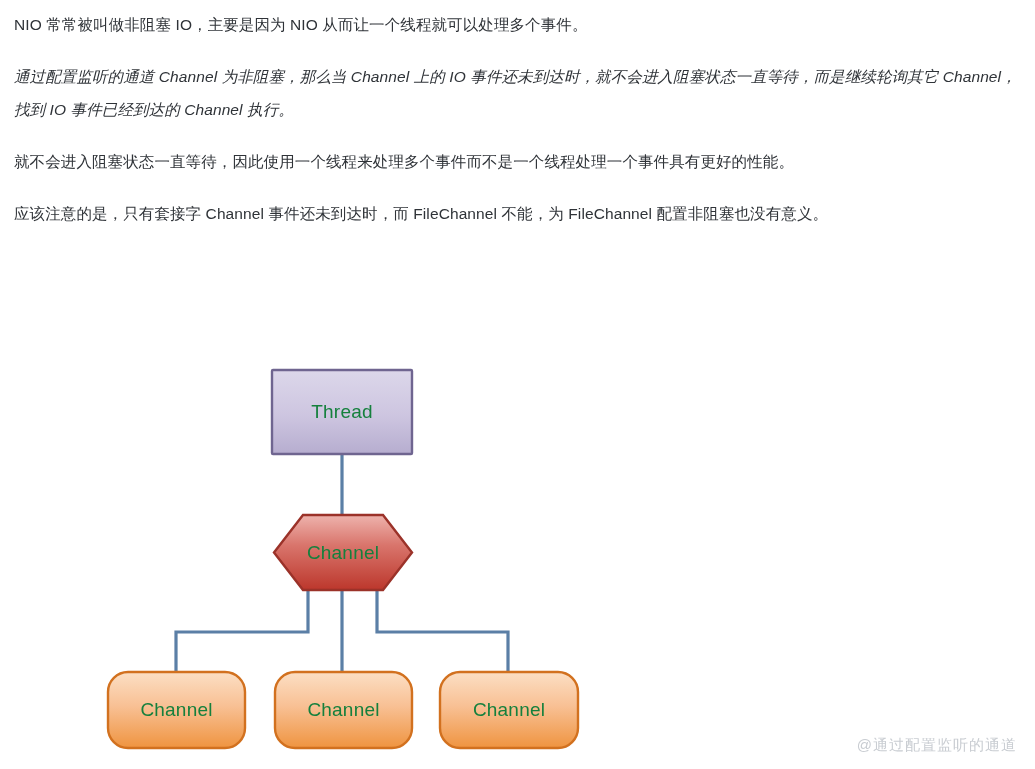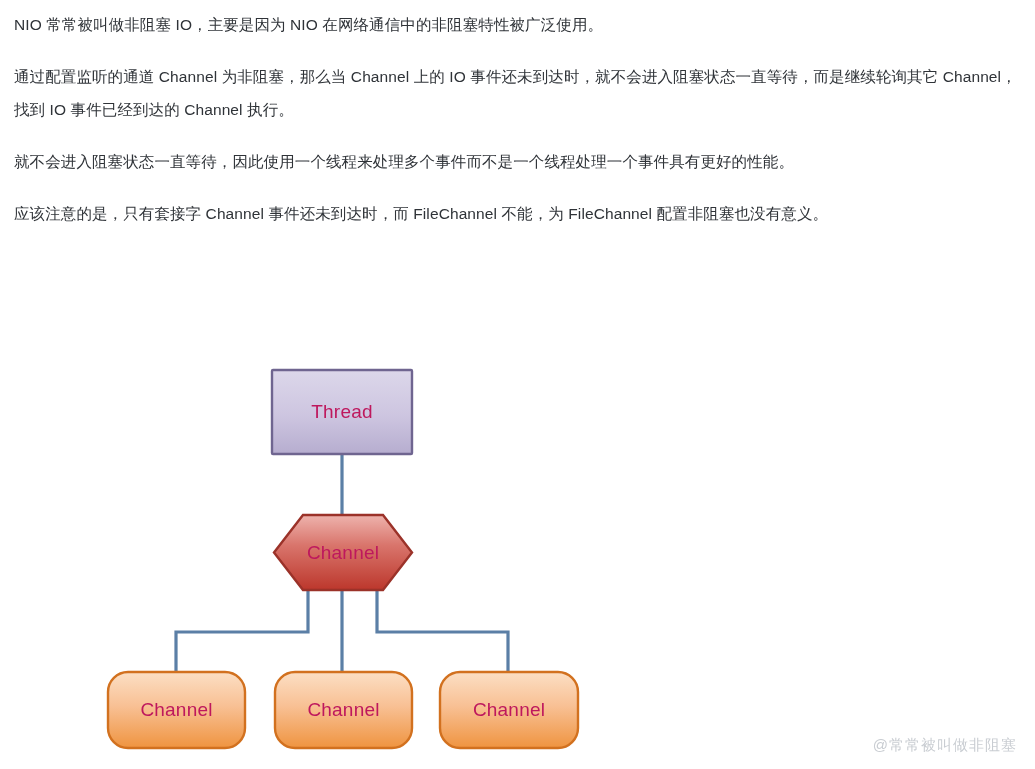--- a/index.html
+++ b/index.html
@@ -26,21 +26,21 @@
     color: #2f3338;
     font-size: 15.5px;
     line-height: 33px;
     letter-spacing: 0.1px;
     margin: 0 0 19px 0;
     text-align: left;
     white-space: normal;
   }
   .para.p1 { margin-top: 8px; }
   .para.p2 { width: 1006px; }
-  .para.p3 { width: 1008px; }
+  .para.p3 { width: 1008px; font-style: italic; }
 
   
   #diagram {
     position: absolute;
     left: 0;
     top: 340px;
     width: 1035px;
     height: 429px;
   }
   #diagram svg {
@@ -48,21 +48,21 @@
     left: 0;
     top: 0;
   }
   .node-label {
     position: absolute;
     display: flex;
     align-items: center;
     justify-content: center;
     font-family: "Liberation Sans", "DejaVu Sans", sans-serif;
     font-size: 19px;
-    color: #be185d;
+    color: #15803d;
     letter-spacing: 0.2px;
     pointer-events: none;
   }
   .lbl-thread   { left: 272px; top: 30px;  width: 140px; height: 84px; }
   .lbl-selector { left: 274px; top: 175px; width: 138px; height: 75px; }
   .lbl-ch0      { left: 108px; top: 332px; width: 137px; height: 76px; }
   .lbl-ch1      { left: 275px; top: 332px; width: 137px; height: 76px; }
   .lbl-ch2      { left: 440px; top: 332px; width: 138px; height: 76px; }
 
   
@@ -73,21 +73,21 @@
     color: #c9cdd2;
     font-size: 15px;
     letter-spacing: 1px;
     user-select: none;
   }
 </style>
 </head>
 <body>
 
 <div id="article">
-  <p class="para p1">NIO 常常被叫做非阻塞 IO，主要是因为 NIO 在网络通信中的非阻塞特性被广泛使用。</p>
+  <p class="para p1">NIO 常常被叫做非阻塞 IO，主要是因为 NIO 从而让一个线程就可以处理多个事件。</p>
   <p class="para p3">通过配置监听的通道 Channel 为非阻塞，那么当 Channel 上的 IO 事件还未到达时，就不会进入阻塞状态一直等待，而是继续轮询其它 Channel，找到 IO 事件已经到达的 Channel 执行。</p>
   <p class="para p4">就不会进入阻塞状态一直等待，因此使用一个线程来处理多个事件而不是一个线程处理一个事件具有更好的性能。</p>
   <p class="para p5">应该注意的是，只有套接字 Channel 事件还未到达时，而 FileChannel 不能，为 FileChannel 配置非阻塞也没有意义。</p>
 </div>
 
 <div id="diagram">
 
   <svg width="1035" height="429" viewBox="0 0 1035 429">
     <defs>
       <linearGradient id="gradThread" x1="0" y1="0" x2="0" y2="1">
@@ -127,13 +127,13 @@
     <rect x="440" y="332" width="138" height="76" rx="20" ry="20" fill="url(#gradChannel)" stroke="#d2711f" stroke-width="2.4"></rect>
   </svg>
 
   <div class="node-label lbl-thread">Thread</div>
   <div class="node-label lbl-selector">Channel</div>
   <div class="node-label lbl-ch0">Channel</div>
   <div class="node-label lbl-ch1">Channel</div>
   <div class="node-label lbl-ch2">Channel</div>
 </div>
 
-<div id="watermark">@常常被叫做非阻塞</div>
+<div id="watermark">@通过配置监听的通道</div>
 
 </body></html>

